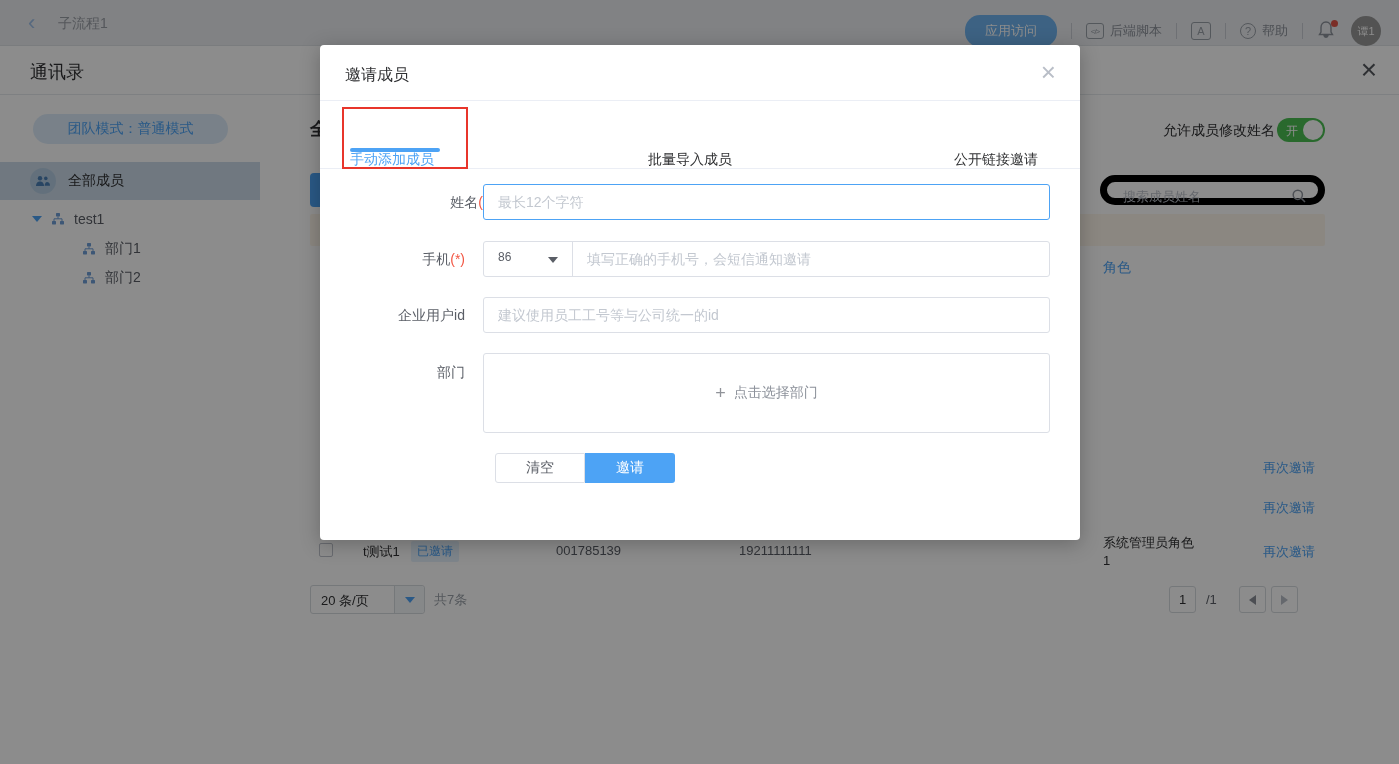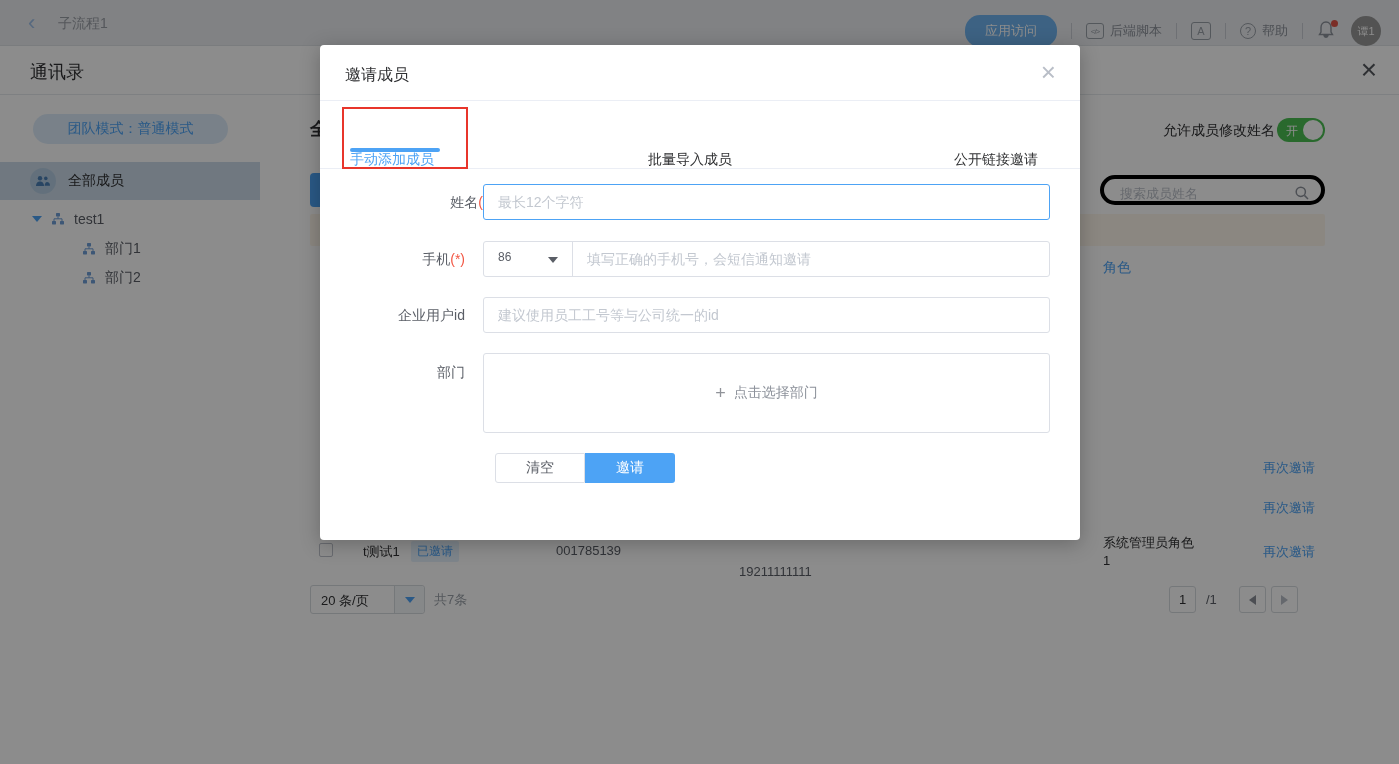--- a/index.html
+++ b/index.html
@@ -36,21 +36,21 @@
   .org-ic { margin-right:9px; display:inline-flex; }
 
   
   .content-heading { position:absolute; left:310px; top:117px; font-size:18px; font-weight:bold; color:#303133; }
   .add-btn { position:absolute; left:310px; top:173px; width:110px; height:34px; background:#4da3f5; border:none; border-radius:4px; cursor:pointer; display:flex; align-items:center; padding-left:12px; }
   .banner { position:absolute; left:310px; top:214px; width:1015px; height:32px; background:#fdf6ec; border-radius:2px; }
   .allow-label { position:absolute; left:1163px; top:122px; font-size:14px; color:#303133; }
   .toggle { position:absolute; left:1277px; top:118px; width:48px; height:24px; background:#4bbf53; border-radius:12px; cursor:pointer; }
   .toggle-txt { position:absolute; left:9px; top:5px; color:#fff; font-size:12px; }
   .toggle-knob { position:absolute; right:2px; top:2px; width:20px; height:20px; background:#fff; border-radius:50%; }
-  .search-box { position:absolute; left:1100px; top:175px; width:225px; height:30px; border:4px solid #000000; border-radius:15px; background:#fff; }
+  .search-box { position:absolute; left:1100px; top:175px; width:225px; height:30px; border:7px solid #000000; border-radius:15px; background:#fff; }
   .search-box input { position:absolute; left:16px; top:1px; width:175px; height:26px; border:none; outline:none; font-size:13px; color:#303133; background:transparent; font-family:inherit; }
   .search-box input::placeholder { color:#b9bec7; }
   .search-ic { position:absolute; right:11px; top:6px; }
   .role-header { position:absolute; left:1103px; top:259px; font-size:14px; color:#4da3f5; }
   .relink { position:absolute; font-size:13px; color:#4da3f5; cursor:pointer;text-align:right; }
   .row-check { position:absolute; left:319px; top:543px; width:14px; height:14px; border:1px solid #c0c4cc; border-radius:2px; background:#fff; cursor:pointer; }
   .cell { position:absolute; font-size:13px; color:#5a5e66; }
   .cell-dark { color:#303133; }
   .status-tag { position:absolute; left:411px; top:541px; padding:2px 6px; background:#e6f2fd; color:#4da3f5; font-size:12px; border-radius:2px; cursor:pointer; }
 
@@ -216,21 +216,21 @@
   <span class="role-header">角色</span>
 
   <span class="relink" style="left:1263px; top:459px;">再次邀请</span>
   <span class="relink" style="left:1263px; top:499px;">再次邀请</span>
 
   <div>
     <span class="row-check"></span>
     <span class="cell cell-dark" style="left:363px; top:543px;">t测试1</span>
     <span class="status-tag">已邀请</span>
     <span class="cell" style="left:556px; top:543px;">001785139</span>
-    <span class="cell" style="left:739px; top:543px;margin-top:21px;">19211111111</span>
+    <span class="cell" style="left:739px; top:543px;">19211111111</span>
     <span class="cell cell-dark" style="left:1103px; top:534px;">系统管理员角色</span>
     <span class="cell cell-dark" style="left:1103px; top:553px;">1</span>
     <span class="relink" style="left:1263px; top:543px;">再次邀请</span>
   </div>
 
   <div class="psize">
     <span class="psize-label">20 条/页</span>
     <span class="psize-arrow-box">
         <span class="tri-down-blue"></span>
       </span>

